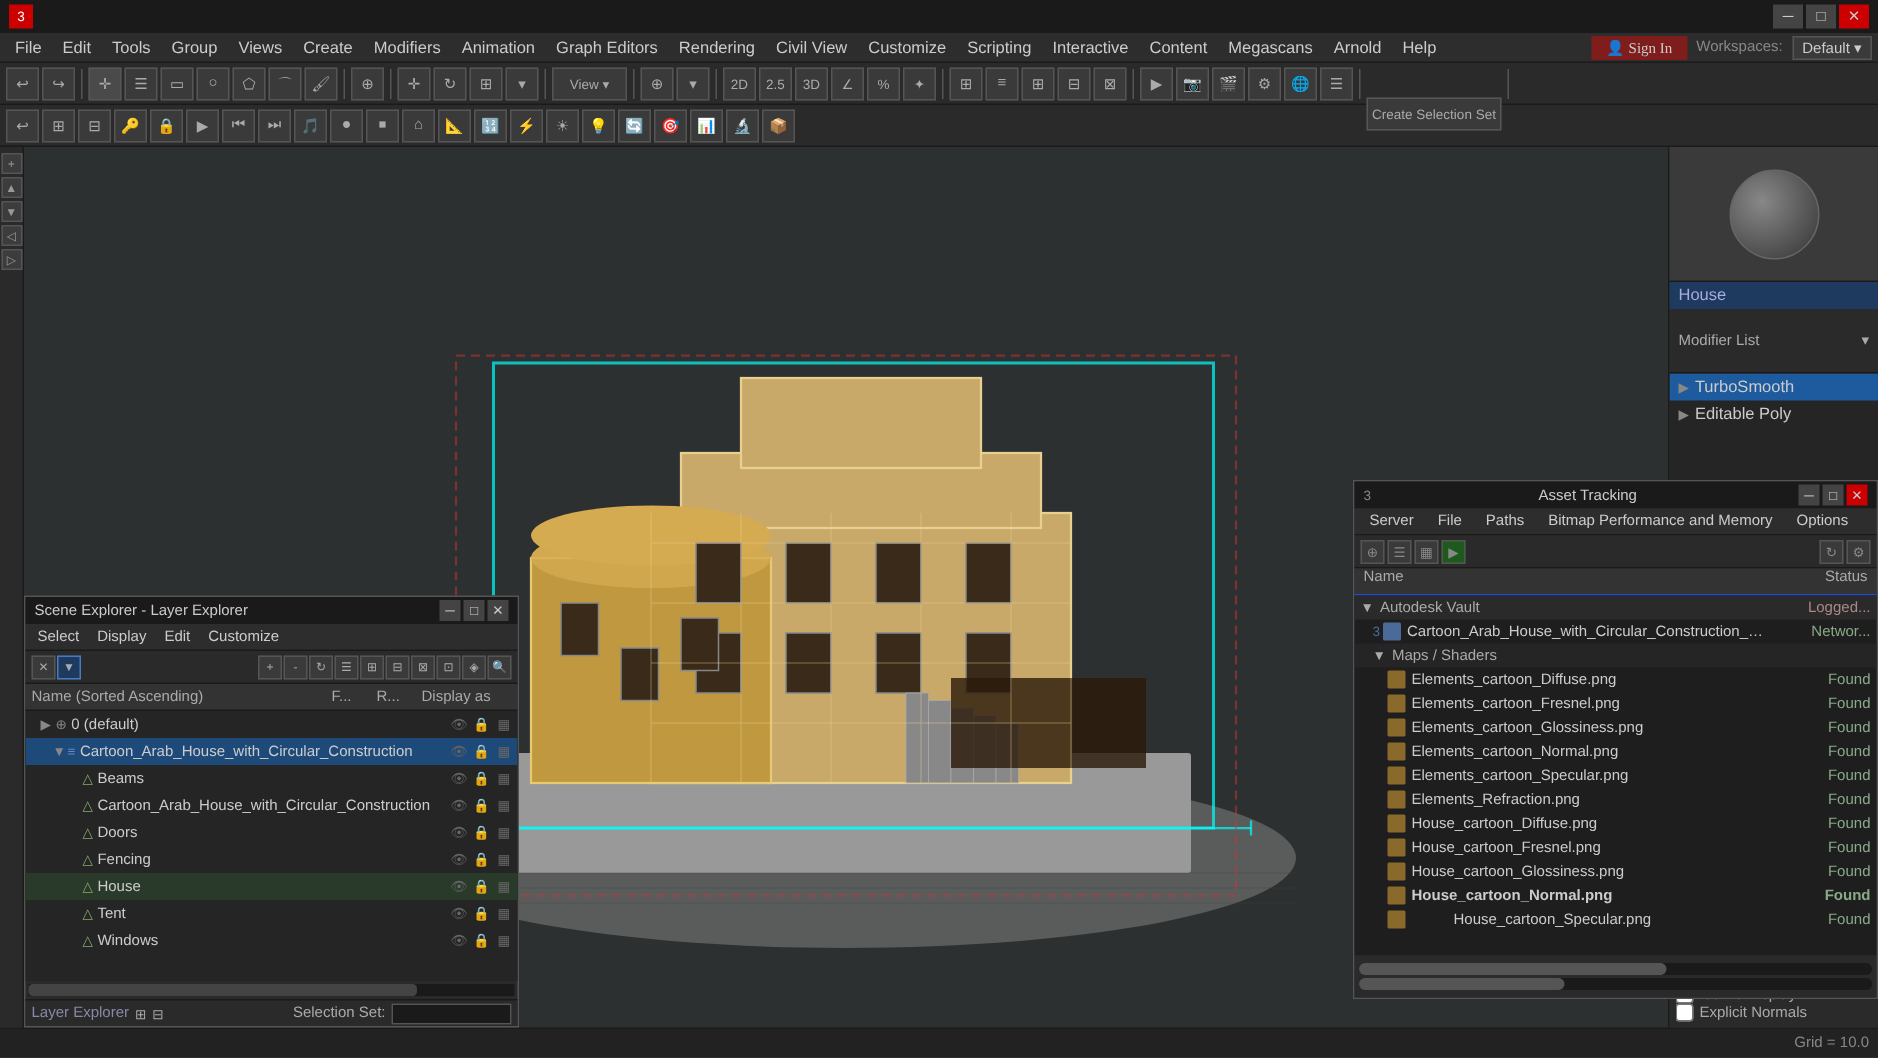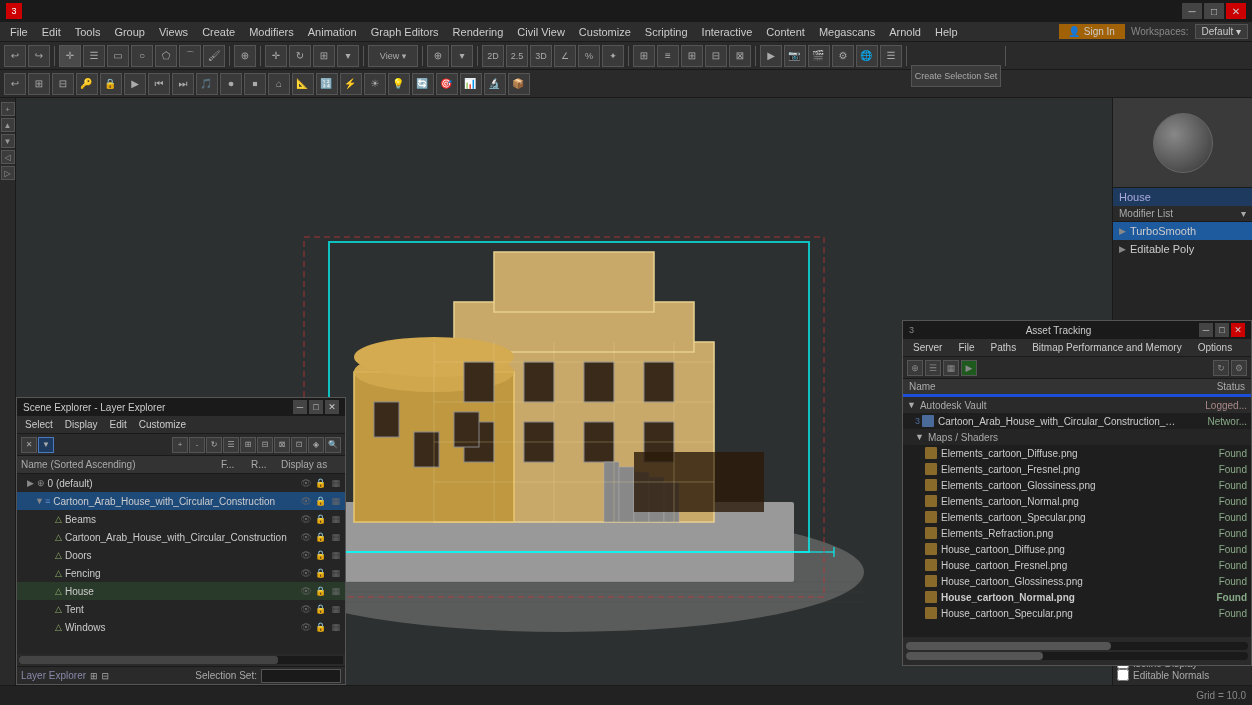--- a/index.html
+++ b/index.html
@@ -35,21 +35,21 @@
     #fps-display { position: absolute; bottom: 8px; left: 8px; color: #0f0; font-size: 11px; z-index: 2; }
 
     
     #viewport-canvas { width: 100%; height: 100%; background: #2d3030; position: absolute; top: 0; left: 0; }
 
     
     #right-panel { width: 140px; background: #2a2a2a; border-left: 1px solid #1a1a1a; display: flex; flex-direction: column; }
     #rp-top { height: 90px; background: #3a3a3a; display: flex; align-items: center; justify-content: center; border-bottom: 1px solid #1a1a1a; }
     .sphere-icon { width: 60px; height: 60px; border-radius: 50%; background: radial-gradient(circle at 35% 35%, #888, #333); border: 1px solid #666; }
     #rp-name { background: #1e3a5f; color: #aad; padding: 3px 6px; font-size: 11px; }
-    #rp-modifier-list-label { background: #2a2a2a; color: #aaa; padding: 2px 6px; font-size: 10px; display: flex; justify-content: space-between; align-items: center; border-bottom: 1px solid #1a1a1a; }
+    #rp-modifier-list-label { background: #2a2a2a; color: #aaa; padding: 15px 6px; font-size: 10px; display: flex; justify-content: space-between; align-items: center; border-bottom: 1px solid #1a1a1a; }
     #rp-modifiers { background: #252525; flex: 1; overflow: hidden; }
     .modifier-item { padding: 3px 6px; font-size: 11px; color: #ccc; display: flex; align-items: center; gap: 4px; cursor: pointer; }
     .modifier-item.selected { background: #1e5a9e; }
     .modifier-item .mod-arrow { color: #888; font-size: 9px; }
     #rp-toolbar { background: #2a2a2a; padding: 3px; display: flex; gap: 2px; border-top: 1px solid #1a1a1a; border-bottom: 1px solid #1a1a1a; }
     .rp-tb-btn { width: 20px; height: 20px; background: #3c3c3c; border: 1px solid #555; color: #aaa; font-size: 9px; cursor: pointer; display: flex; align-items: center; justify-content: center; }
     #rp-turbosmooth { background: #2a2a2a; padding: 4px; font-size: 10px; color: #ccc; }
     .ts-header { color: #fff; font-size: 11px; margin-bottom: 4px; display: flex; align-items: center; gap: 4px; }
     .ts-section { color: #888; font-size: 10px; margin-bottom: 4px; }
     .ts-row { display: flex; align-items: center; justify-content: space-between; margin-bottom: 3px; font-size: 10px; }
@@ -79,21 +79,21 @@
     .se-vis-icon { width: 14px; height: 14px; color: #666; font-size: 9px; display: flex; align-items: center; justify-content: center; }
     #se-footer { background: #2a2a2a; height: 18px; display: flex; align-items: center; padding: 0 4px; gap: 4px; border-top: 1px solid #1a1a1a; font-size: 10px; color: #aaa; }
     .se-footer-left { color: #88a; font-size: 10px; }
 
     
     #asset-tracking { position: absolute; top: 320px; right: 0; width: 350px; background: #2a2a2a; border: 1px solid #555; z-index: 20; }
     #at-titlebar { background: #1a1a1a; height: 18px; display: flex; align-items: center; padding: 0 6px; color: #ccc; font-size: 10px; justify-content: space-between; }
     #at-menubar { background: #2d2d2d; height: 18px; display: flex; align-items: center; padding: 0 4px; gap: 4px; border-bottom: 1px solid #1a1a1a; }
     .at-menu { font-size: 10px; color: #ccc; padding: 1px 6px; cursor: pointer; }
     #at-toolbar { background: #2a2a2a; height: 22px; display: flex; align-items: center; padding: 2px 4px; gap: 1px; border-bottom: 1px solid #1a1a1a; justify-content: space-between; }
-    #at-header { background: #333; height: 18px; display: flex; align-items: center; padding: 0 6px; font-size: 10px; color: #aaa; border-bottom: 3px solid #1d4ed8; justify-content: space-between; }
+    #at-header { background: #333; height: 18px; display: flex; align-items: flex-start; padding: 0 6px; font-size: 10px; color: #aaa; border-bottom: 1px solid #1d4ed8; justify-content: space-between; }
     #at-content { background: #1e1e1e; height: 240px; overflow-y: auto; }
     .at-row { display: flex; align-items: center; height: 16px; padding: 0 4px; font-size: 10px; color: #ccc; cursor: pointer; }
     .at-row.group { background: #2a2a2a; color: #aaa; font-size: 10px; }
     .at-row.sub-group { background: #252525; color: #aaa; padding-left: 12px; }
     .at-row .at-icon { width: 12px; height: 12px; background: #888; margin-right: 4px; border-radius: 1px; }
     .at-row .at-icon.blue { background: #4a6a9a; }
     .at-row .at-icon.img { background: #8a6a2a; }
     .at-name { flex: 1; overflow: hidden; text-overflow: ellipsis; white-space: nowrap; }
     .at-status { width: 70px; text-align: right; font-size: 10px; color: #8a8; flex-shrink: 0; }
     .at-status.red { color: #a88; }
@@ -129,21 +129,21 @@
   <span class="menu-item">Rendering</span>
   <span class="menu-item">Civil View</span>
   <span class="menu-item">Customize</span>
   <span class="menu-item">Scripting</span>
   <span class="menu-item">Interactive</span>
   <span class="menu-item">Content</span>
   <span class="menu-item">Megascans</span>
   <span class="menu-item">Arnold</span>
   <span class="menu-item">Help</span>
   <span style="flex:1"></span>
-  <span style="background:#a16207;padding:2px 10px;color:#ccc;cursor:pointer;font-size:10px;">👤 <span>Sign In</span></span>
+  <span style="background:#7f1d1d;padding:2px 10px;color:#ccc;cursor:pointer;font-size:10px;font-family:Liberation Serif, serif;">👤 <span>Sign In</span></span>
   <span style="font-size:10px;color:#888;padding:0 4px;">Workspaces:</span>
   <span style="font-size:10px;color:#ccc;background:#3a3a3a;border:1px solid #555;padding:1px 6px;cursor:pointer;">Default ▾</span>
 </div>
 
 <div id="toolbar1">
 
   <button class="tb-btn" title="Undo">↩</button>
   <button class="tb-btn" title="Redo">↪</button>
   <div class="tb-sep"></div>
 
@@ -362,21 +362,21 @@
         </span>
         <input class="ts-input" type="text" value="2" style="">
         <span style="cursor:pointer;color:#888;font-size:9px;">▲<br>▼</span>
       </div>
       <div class="ts-label-row">
         <input type="checkbox" class="ts-checkbox" style="">
         <span>Isoline Display</span>
       </div>
       <div class="ts-label-row">
         <input type="checkbox" class="ts-checkbox" style="">
-        <span>Editable Normals</span>
+        <span>Explicit Normals</span>
       </div>
     </div>
   </div>
 </div>
 
 <div id="status-bar">
   <span style="flex:1;"></span>
   <span style="color:#888;font-size:10px;">Grid = 10.0</span>
 </div>
 
@@ -658,21 +658,21 @@
     <div class="at-row" style="padding-left:22px;">
       <div class="at-icon img"></div>
       <span class="at-name">House_cartoon_Glossiness.png</span>
       <span class="at-status">Found</span>
     </div>
     <div class="at-row" style="padding-left:22px;font-weight:bold;">
       <div class="at-icon img"></div>
       <span class="at-name">House_cartoon_Normal.png</span>
       <span class="at-status">Found</span>
     </div>
-    <div class="at-row" style="padding-left:22px;">
+    <div class="at-row" style="padding-left:22px;gap:28px;">
       <div class="at-icon img"></div>
       <span class="at-name">House_cartoon_Specular.png</span>
       <span class="at-status">Found</span>
     </div>
   </div>
 
   <div id="at-footer">
     <div class="at-scrollbar">
       <div style="width:60%;height:100%;background:#555;border-radius:4px;"></div>
     </div>

